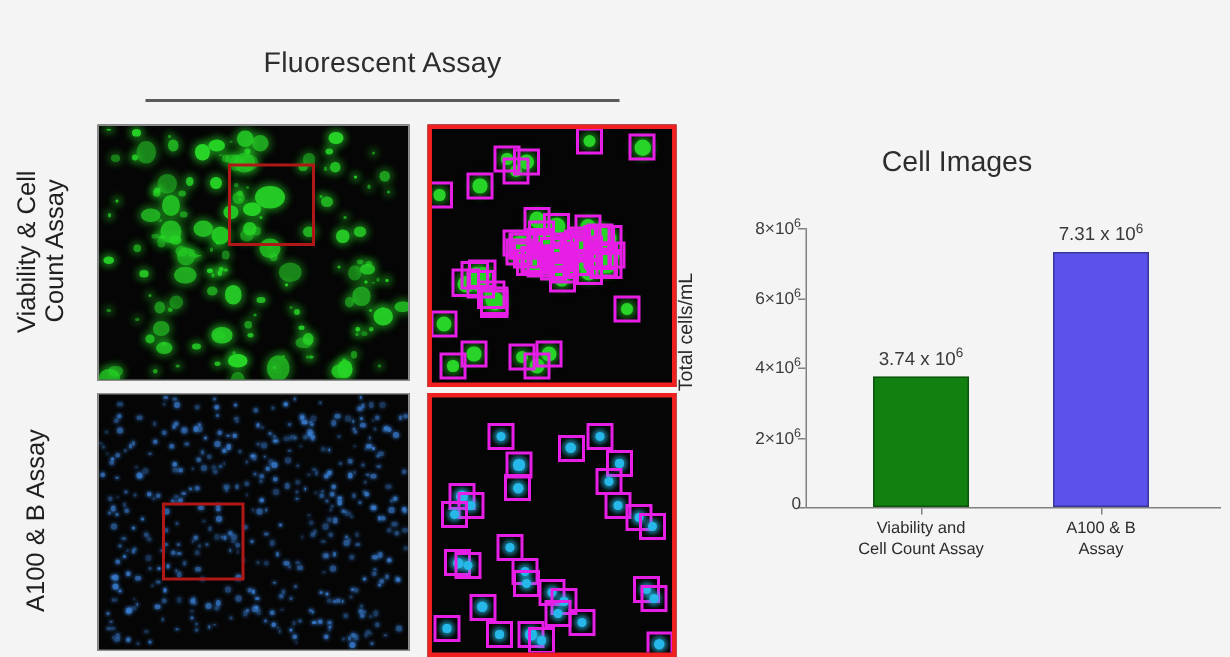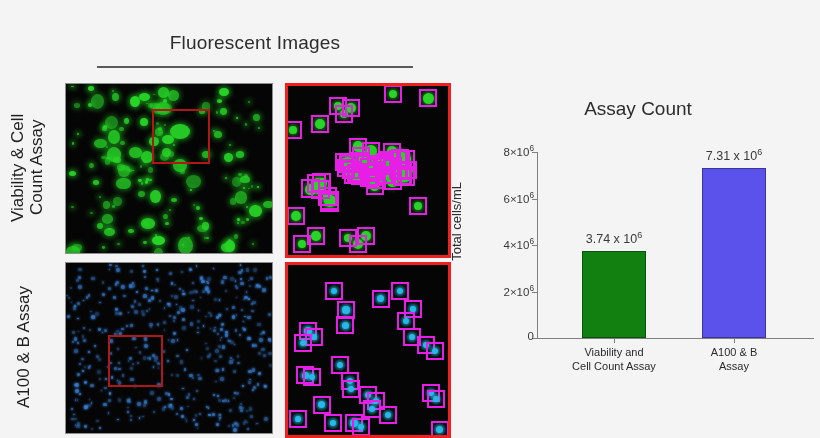--- a/index.html
+++ b/index.html
@@ -118,21 +118,21 @@
   #xlab-1 { left: 87px; }
   #xlab-2 { left: 207px; }
 
   sup { font-size: .72em; vertical-align: super; }
 </style>
 </head>
 <body>
 
 <div id="root">
 
-  <div class="fi-title">Fluorescent Images</div>
+  <div class="fi-title">Fluorescent Assay</div>
   <div class="fi-rule"></div>
 
   <div class="row-label" id="label-viability">Viability &amp; Cell
 Count Assay</div>
   <div class="row-label" id="label-a100">A100 &amp; B Assay</div>
 
   <div class="panel plain" id="panel-tl">
     <div id="cells-tl">
         <div class="cell" style="left:184.5px;top:101.1px;width:2.6px;height:3.0px;opacity:0.57"></div>
         <div class="cell" style="left:72.9px;top:8.8px;width:11.2px;height:8.2px;opacity:0.99"></div>
@@ -925,21 +925,21 @@
         <div class="dot-bright" style="left:148.4px;top:161.4px;width:7.1px;height:7.1px"></div>
         <div class="mbox" style="left:143.0px;top:156.0px;width:18px;height:18px"></div>
         <div class="dot-bright" style="left:96.9px;top:146.9px;width:6.2px;height:6.2px"></div>
         <div class="mbox" style="left:91.0px;top:141.0px;width:18px;height:18px"></div>
         <div class="dot-bright" style="left:30.4px;top:136.4px;width:7.1px;height:7.1px"></div>
         <div class="mbox" style="left:25.0px;top:131.0px;width:18px;height:18px"></div>
       </div>
   </div>
 
   <div id="chart">
-    <div class="chart-title">Assay Count</div>
+    <div class="chart-title">Cell Images</div>
 
     <div class="y-axis-title">Total cells/mL</div>
 
     <div class="axis-line" id="y-axis"></div>
     <div class="axis-line" id="x-axis"></div>
 
     <div id="yticks">
         <div class="ytick-mark" style="top:248px"></div>
         <div class="ytick-label" style="top:240px">0</div>
         <div class="ytick-mark" style="top:201.5px"></div>

